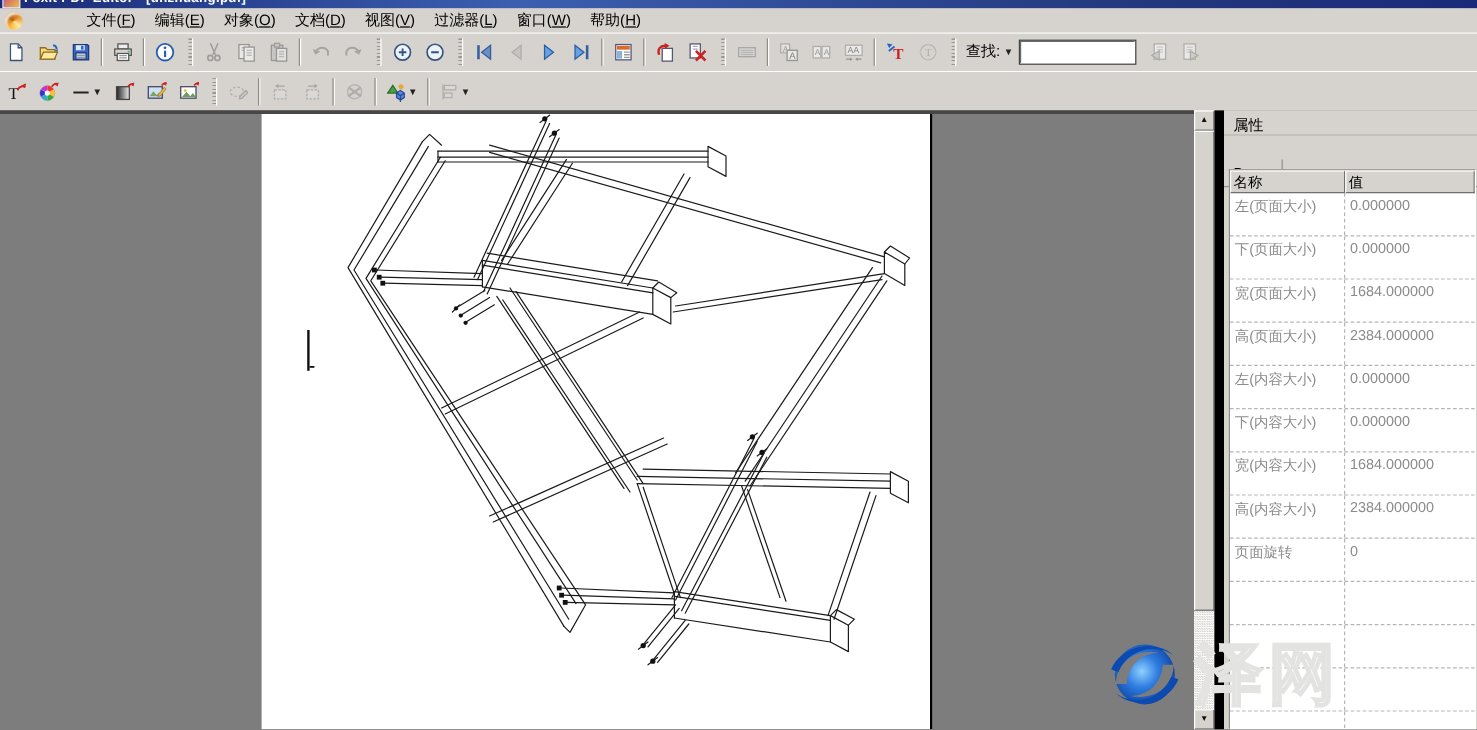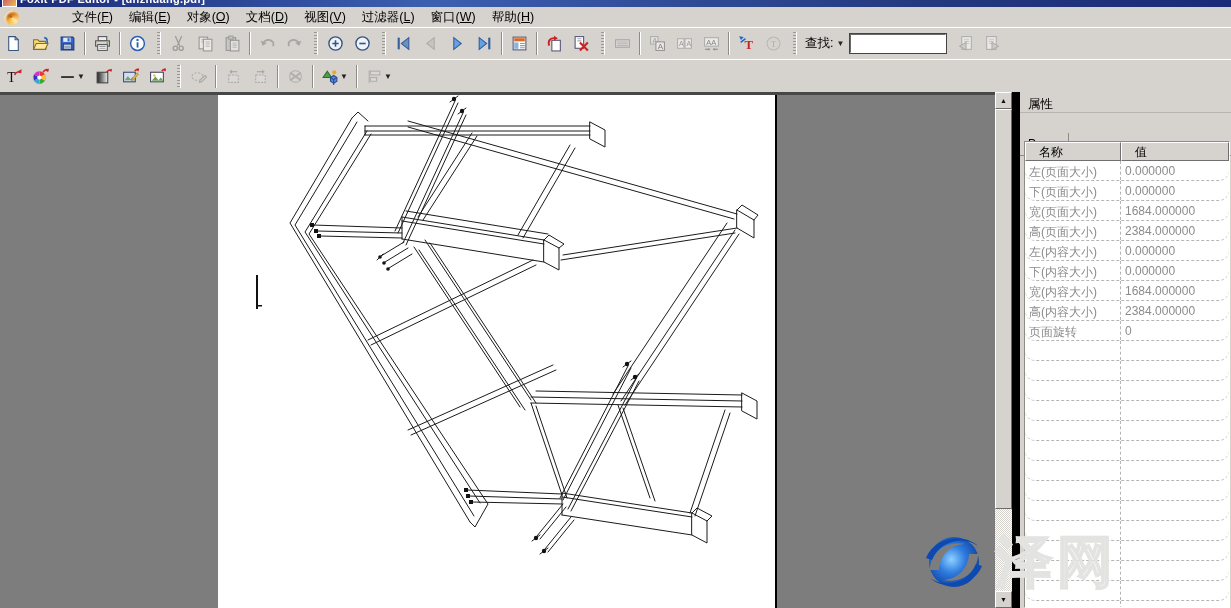--- a/index.html
+++ b/index.html
@@ -67,25 +67,25 @@
     border-left:8px solid #000;box-sizing:border-box;}
   .panel-title{height:21px;font-size:12.5px;padding:4px 0 0 8px;box-sizing:border-box;
     border-bottom:1px solid #b8b5ae;}
   .panel-tabbar{height:22px;border-bottom:1px solid #8f8c84;margin-top:20px;}
   .panel-tab{display:inline-block;height:21px;padding:4px 12px 0 8px;font-size:12px;
     border-right:1px solid #8f8c84;box-sizing:border-box;background:#d6d3ce;}
   .ptable{position:absolute;left:4px;right:1px;top:49px;bottom:0;background:#fff;
     border:1px solid;border-color:#8f8c84 #fff #fff #8f8c84;overflow:hidden;}
   .pthead{display:flex;height:19px;}
   .pth{background:#d6d3ce;border:1px solid;border-color:#fff #6f6f6f #6f6f6f #fff;
-    box-sizing:border-box;font-size:12px;padding:1px 13px;}
+    box-sizing:border-box;font-size:12px;padding:1px 2px;}
   .pth.c0{width:96px;flex:0 0 auto;}
   .pth.c1{flex:1;}
-  .ptr{display:flex;height:20px;border-bottom:1px dashed #b5b5b5;color:#8b8b8b;
-    font-size:12px;box-sizing:border-box;border-radius:10px;}
+  .ptr{display:flex;height:36px;border-bottom:1px dashed #b5b5b5;color:#8b8b8b;
+    font-size:12px;box-sizing:border-box;}
   .ptd0{width:96px;flex:0 0 auto;padding:3px 4px 0 4px;border-right:1px dashed #b5b5b5;
     box-sizing:border-box;white-space:nowrap;overflow:hidden;}
   .ptd1{flex:1;padding:3px 4px 0 4px;white-space:nowrap;overflow:hidden;}
 
   
   #watermark{position:absolute;left:920px;top:528px;z-index:60;display:flex;align-items:center;}
   #wmtext{margin-left:8px;font-size:56px;font-weight:bold;letter-spacing:5px;
     color:rgba(255,255,255,.25);-webkit-text-stroke:2px #e3e3e1;line-height:1;}
 </style>
 </head>

